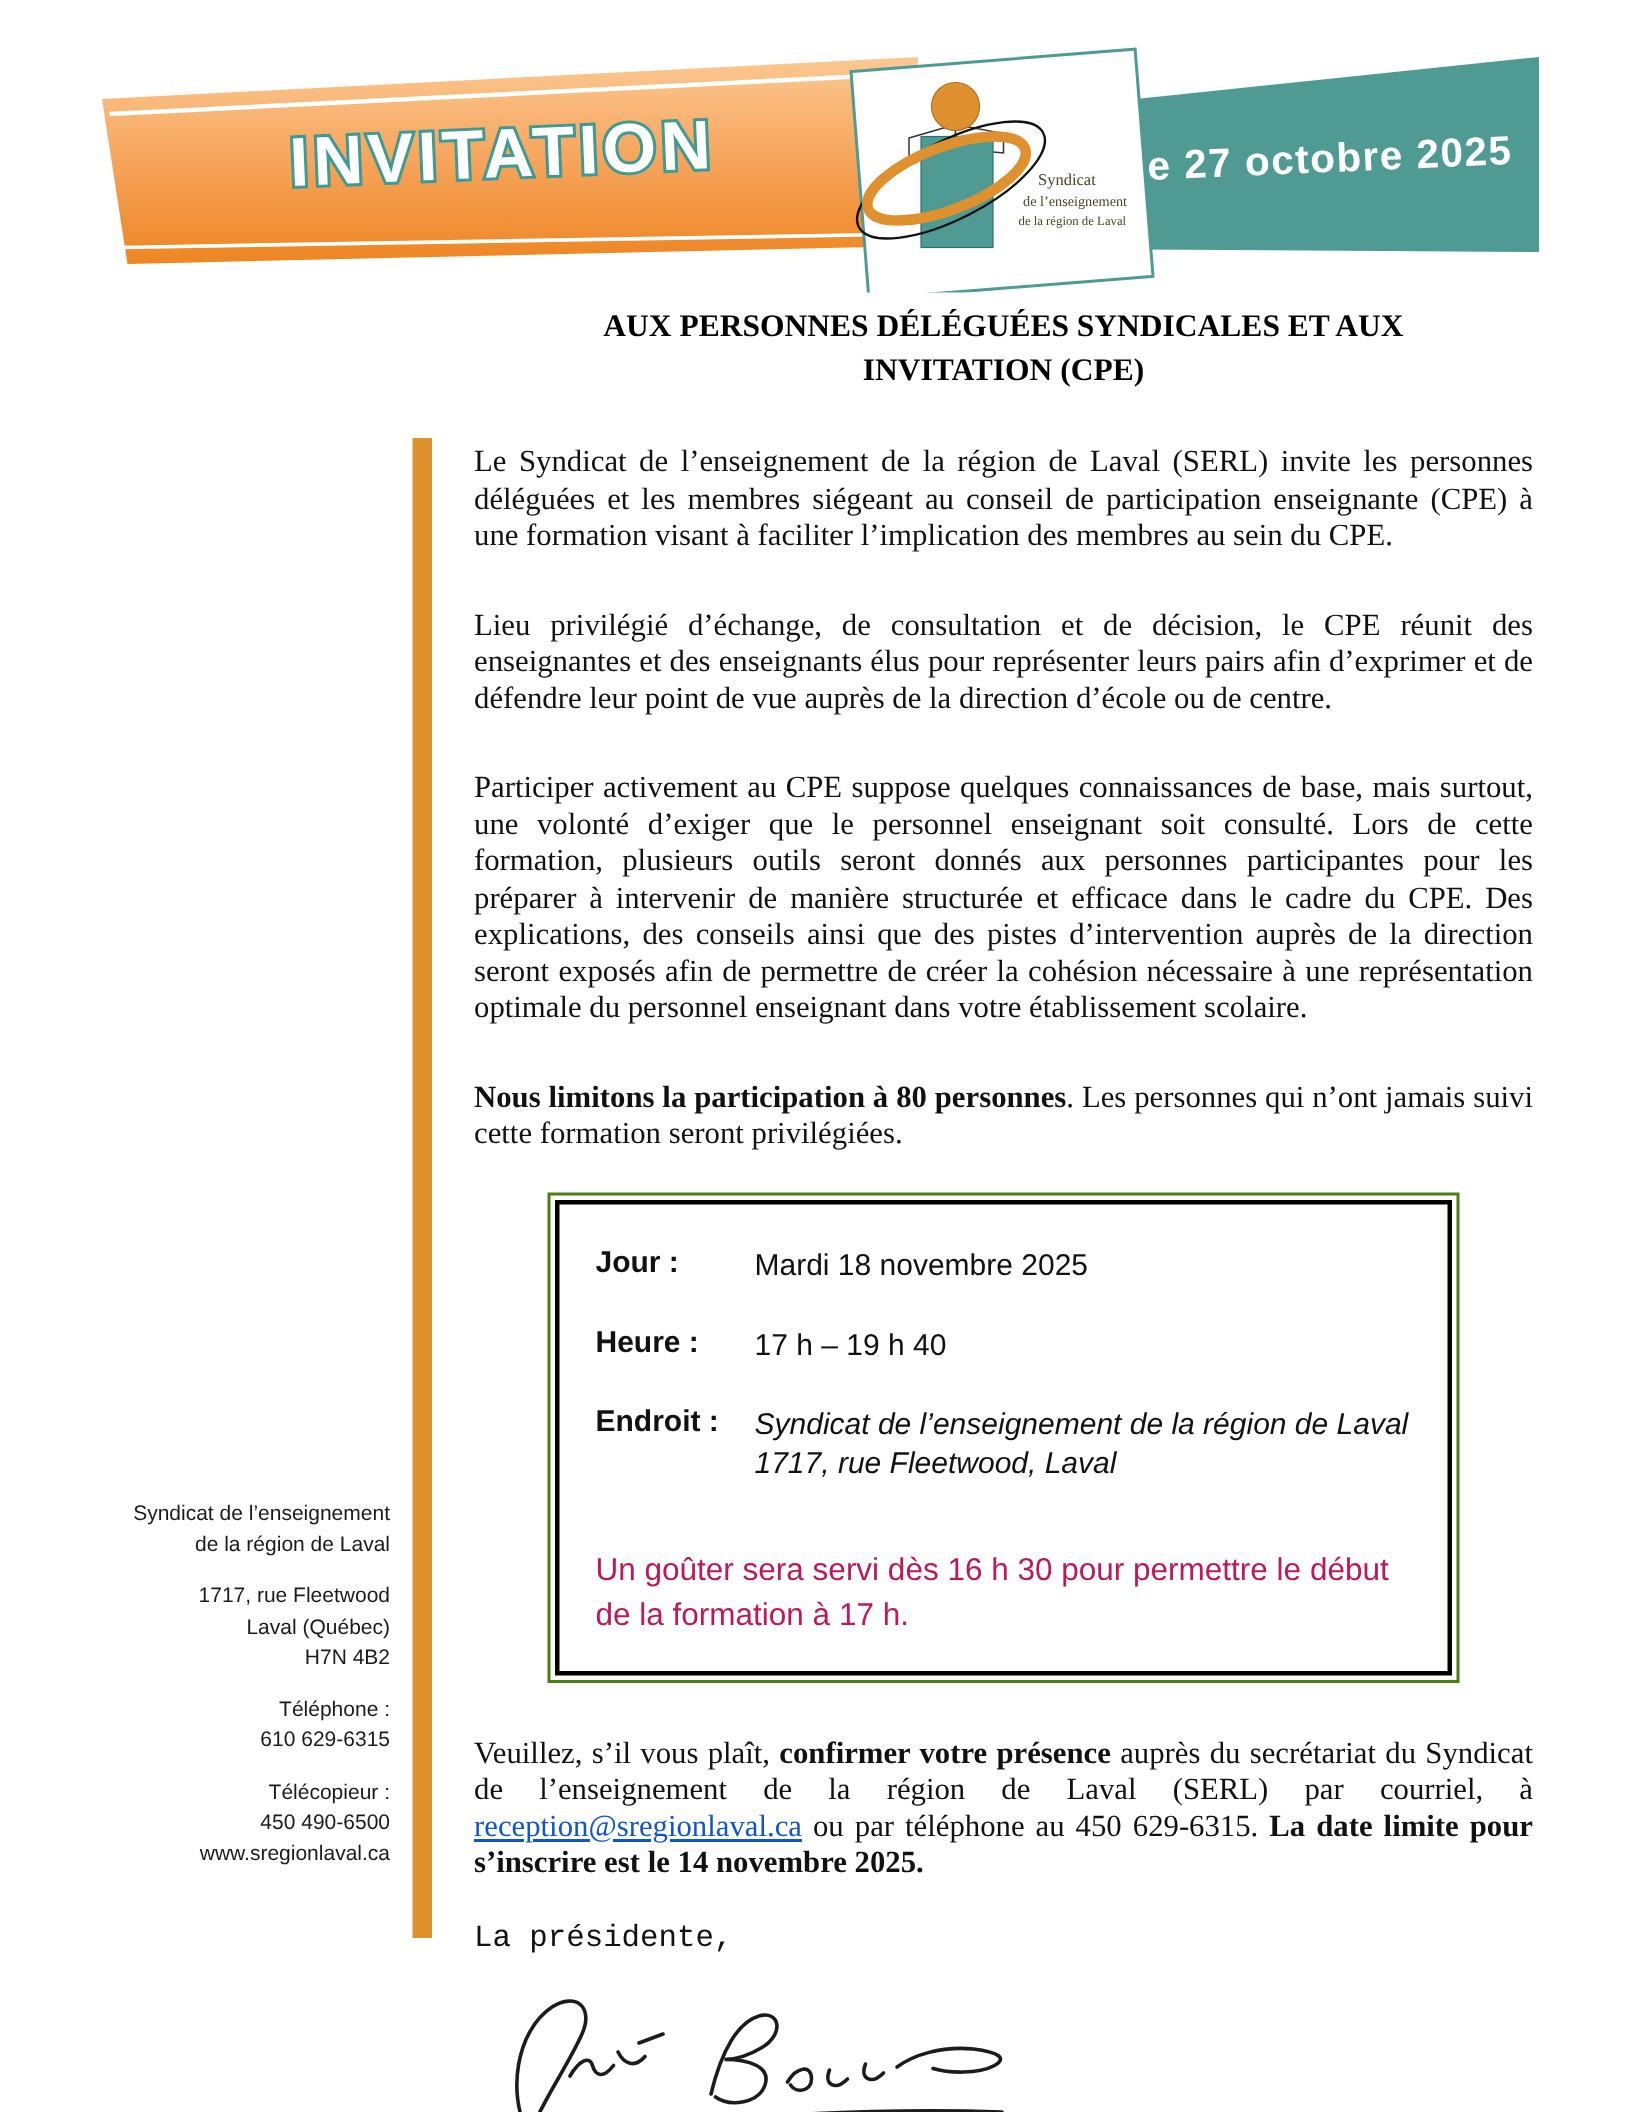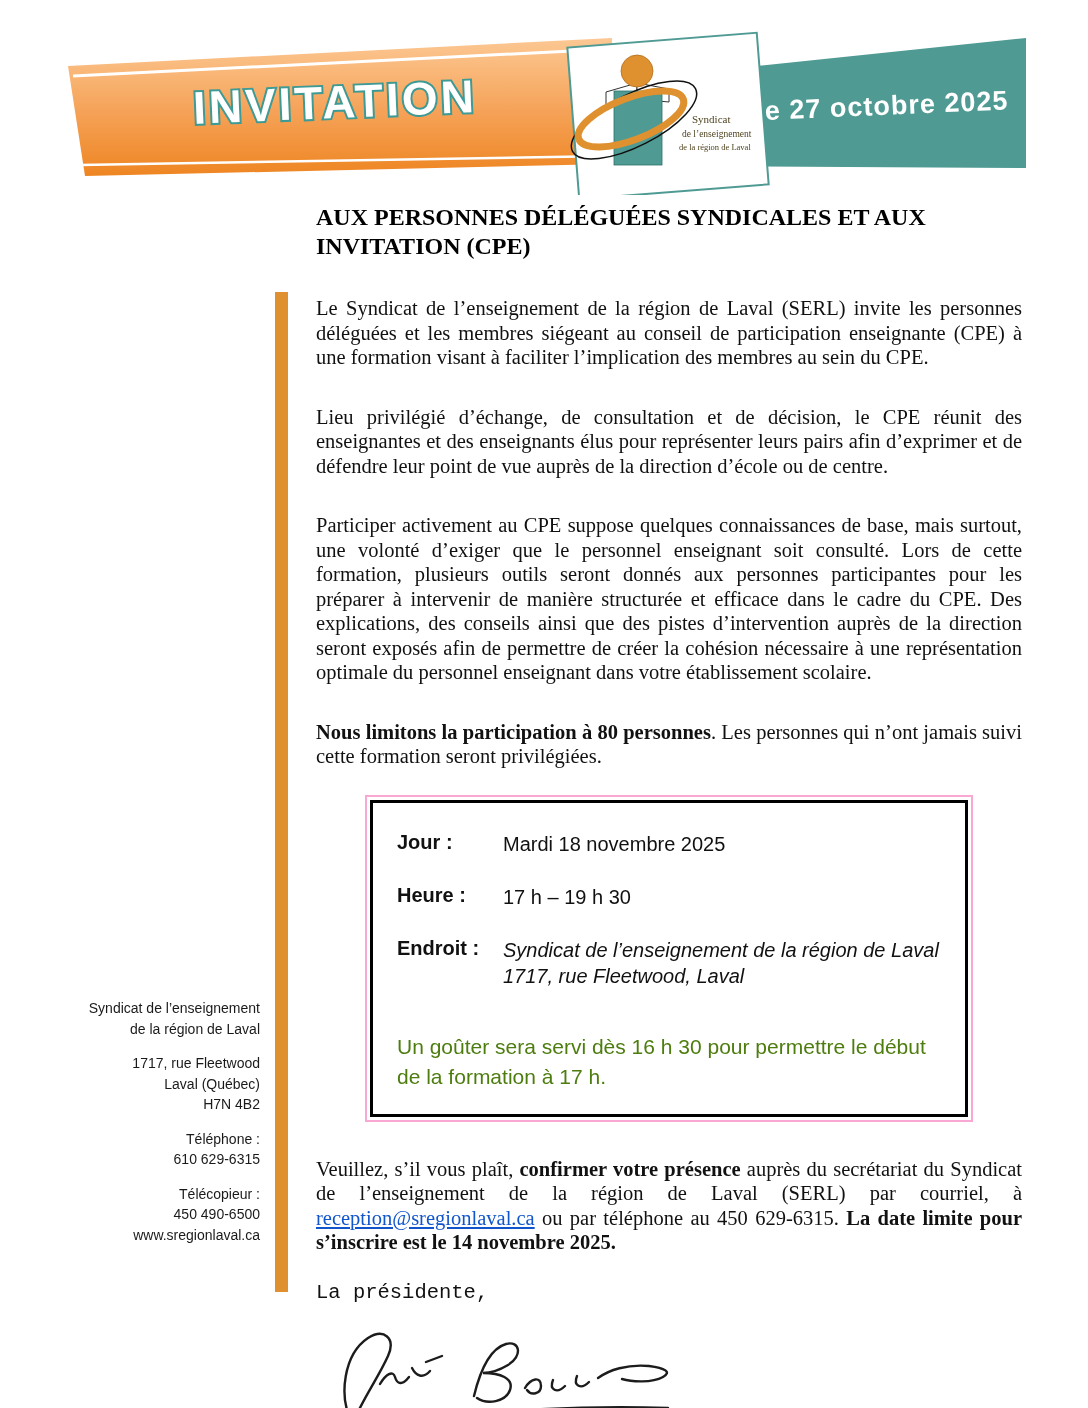--- a/index.html
+++ b/index.html
@@ -32,23 +32,23 @@
     fill: #ffffff;
   }
   .logo-text {
     font-family: "Liberation Serif", serif;
     fill: #4f431f;
   }
   
   .content { margin-left: 316px; width: 706px; }
   .title {
     margin-top: 8px;
-    text-align: left;
+    text-align: center;
     font-weight: bold;
-    font-size: 24px;
+    font-size: 21px;
     line-height: 29px;
     color: #000000;
   }
   
   .content p.body-par {
     margin: 35px 0 0 0;
     font-size: 20.5px;
     line-height: 24.5px;
     text-align: justify;
   }
@@ -67,41 +67,41 @@
     font-family: "Liberation Sans", sans-serif;
     font-size: 14px;
     line-height: 20.5px;
     color: #1a1a1a;
   }
   .sidebar .sp { height: 14px; }
   
   .box-outer {
     margin: 26px 0 0 49px;
     width: 608px;
-    border: 2px solid #f9a8d4;
+    border: 2px solid #4d7c0f;
     padding: 3px;
     box-sizing: border-box;
   }
   .box-inner {
     border: 3px solid #000000;
     padding: 28px 24px 22px 24px;
     font-family: "Liberation Sans", sans-serif;
     font-size: 20px;
     color: #111111;
   }
   .event-table { border-collapse: collapse; }
   .event-table td { vertical-align: top; padding: 0 0 27px 0; }
   .event-table td.lbl { font-weight: bold; width: 106px; white-space: nowrap; }
   .event-table td.val { line-height: 26px; }
   .event-table .italic { font-style: italic; }
   .box-note {
     margin: 16px 0 0 0;
     font-size: 21px;
     line-height: 30px;
-    color: #4d7c0f;
+    color: #be185d;
   }
   .box-note .block { display: block; }
   
   .email-link { color: #1155cc; text-decoration: underline; cursor: pointer; }
   .salutation { margin: 26px 0 0 0; font-size: 20.5px; font-family: Liberation Mono, monospace; }
   .signature-svg { display: block; margin: 14px 0 0 6px; }
   .signer-name { margin: 4px 0 0 0; font-size: 20.5px; }
 </style>
 </head>
 <body>
@@ -177,21 +177,21 @@
     <div class="box-outer">
       <div class="box-inner">
         <table class="event-table">
           <tbody>
               <tr>
             <td class="lbl">Jour :</td>
             <td class="val">Mardi 18 novembre 2025</td>
           </tr>
           <tr>
             <td class="lbl">Heure :</td>
-            <td class="val">17 h – 19 h 30</td>
+            <td class="val">17 h – 19 h 40</td>
           </tr>
           <tr>
             <td class="lbl">Endroit :</td>
             <td class="val italic">
               <div>Syndicat de l’enseignement de la région de Laval</div>
               <div>1717, rue Fleetwood, Laval</div>
             </td>
           </tr>
         </tbody>
           </table>

